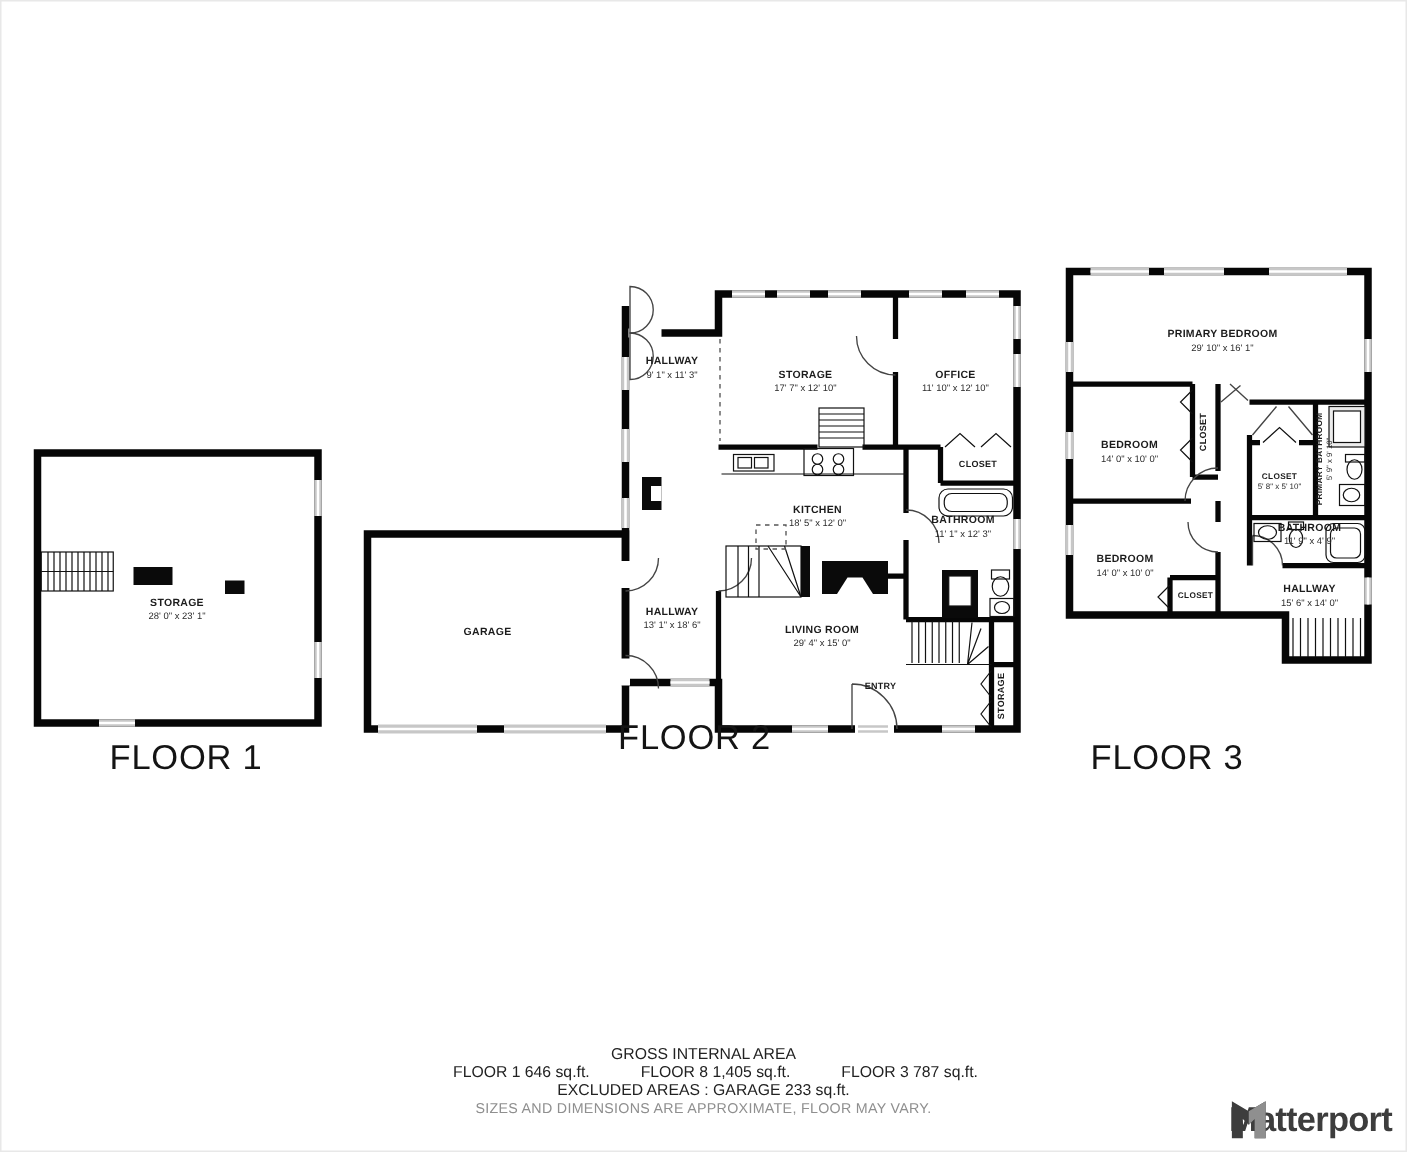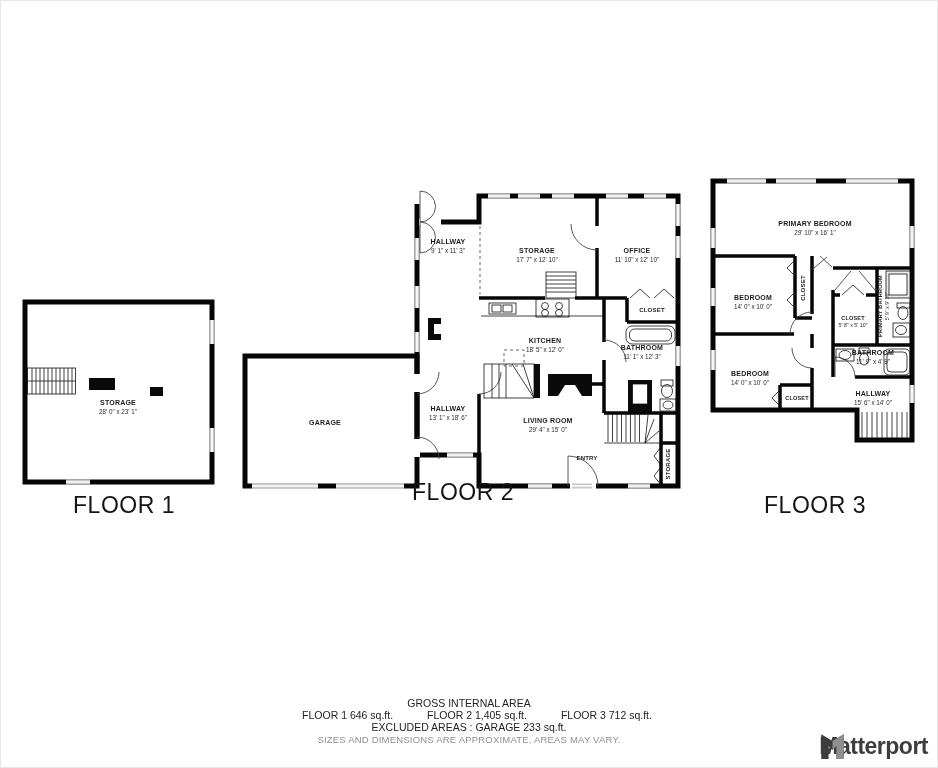--- a/index.html
+++ b/index.html
@@ -255,29 +255,29 @@
 <div class="lbl tiny" style="left:797px;top:398px">
   <div class="nm">CLOSET</div>
 </div>
 <div class="lbl" style="left:873px;top:398px">
   <div class="nm">HALLWAY</div>
   <div class="dm">15' 6" x 14' 0"</div>
 </div>
 
 <div class="floor-title" style="left:124px;top:505px">FLOOR 1</div>
 <div class="floor-title" style="left:463px;top:492px">FLOOR 2</div>
-<div class="floor-title" style="left:815px;top:505px">FLOOR 3</div>
+<div class="floor-title" style="left:778px;top:505px">FLOOR 3</div>
 
 <div class="summary">
   <div>GROSS INTERNAL AREA</div>
   <div class="areas">
-    <span>FLOOR 1 646 sq.ft.</span><span>FLOOR 2 1,405 sq.ft.</span><span>FLOOR 3 712 sq.ft.</span>
+    <span>FLOOR 1 646 sq.ft.</span><span>FLOOR 8 1,405 sq.ft.</span><span>FLOOR 3 787 sq.ft.</span>
   </div>
   <div>EXCLUDED AREAS :  GARAGE 233 sq.ft.</div>
-  <div class="disclaimer">SIZES AND DIMENSIONS ARE APPROXIMATE, AREAS MAY VARY.</div>
+  <div class="disclaimer">SIZES AND DIMENSIONS ARE APPROXIMATE, FLOOR MAY VARY.</div>
 </div>
 
 <div class="logo">
   <svg width="27" height="27" viewBox="0 0 24 24">
     <path fill="#3d3d3d" d="M2 1 L12 7 L22 1 L22 23 L15.5 23 L15.5 11.5 L12 15 L8.5 11.5 L8.5 23 L2 23 Z"></path>
     <path fill="#8f8f8f" d="M12 7 L22 1 L22 23 L15.5 23 L15.5 11.5 L12 15 Z"></path>
   </svg>
   <span class="logo-text">Matterport</span>
 </div>
 

